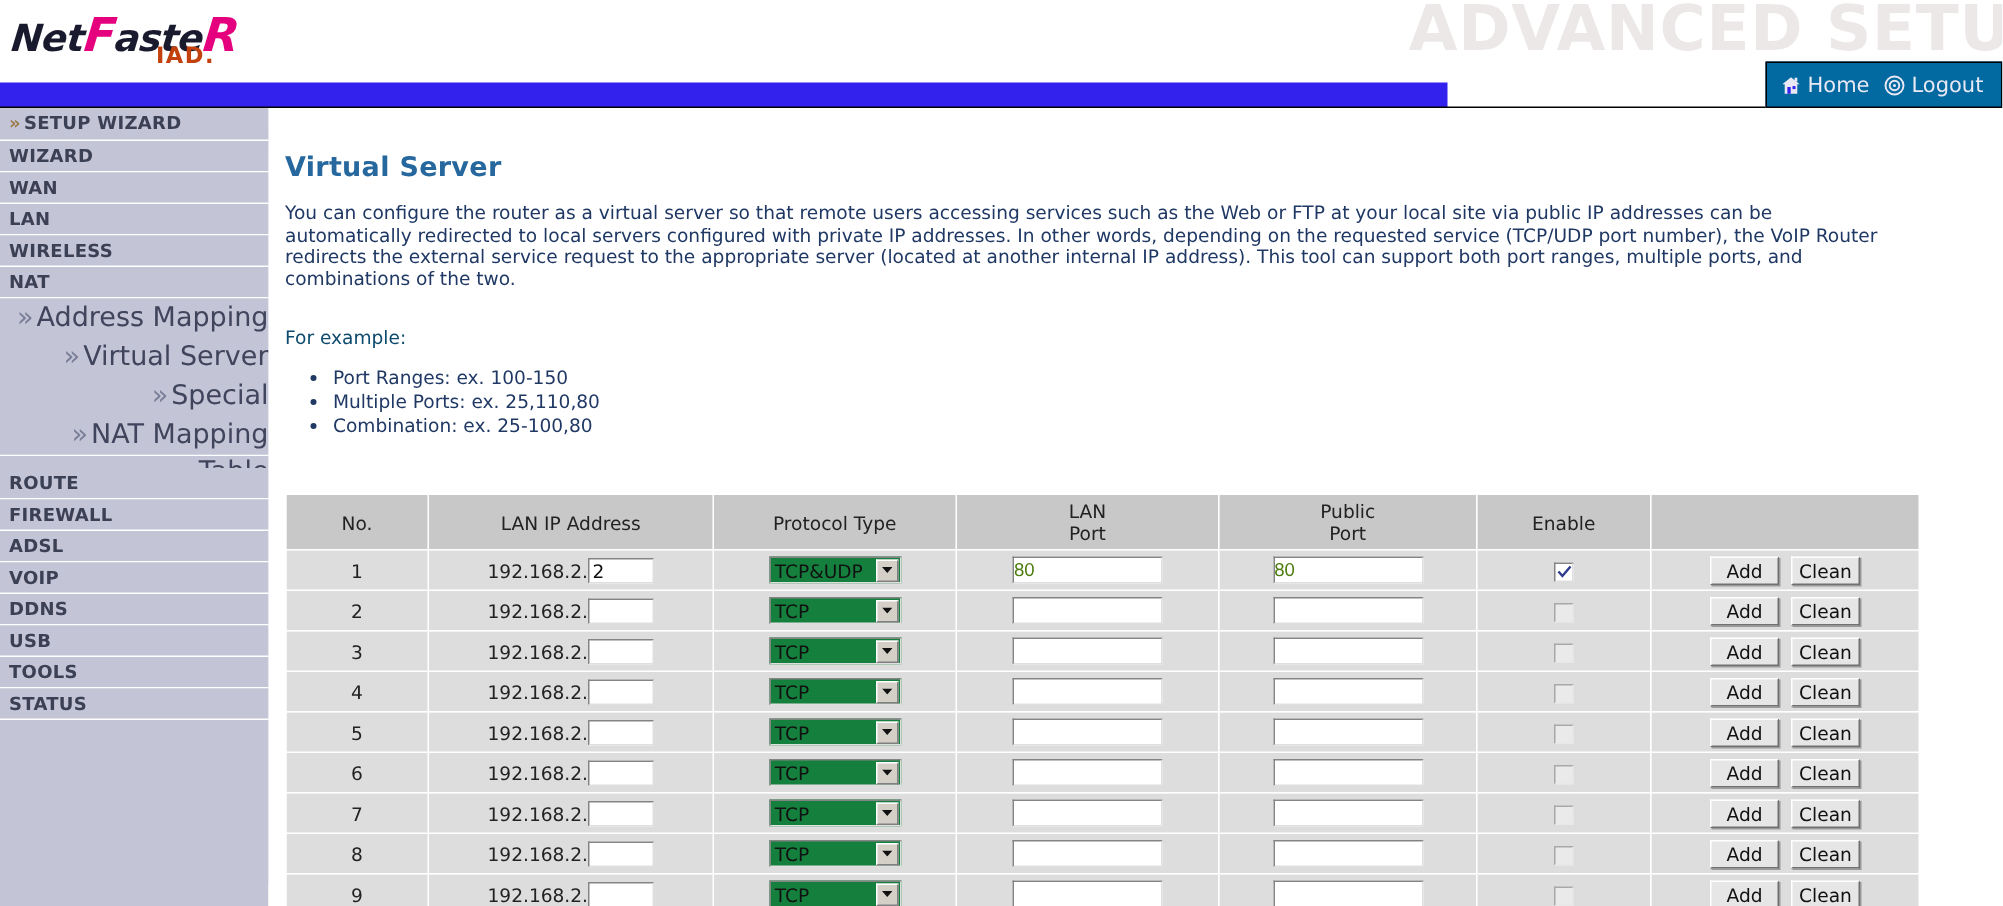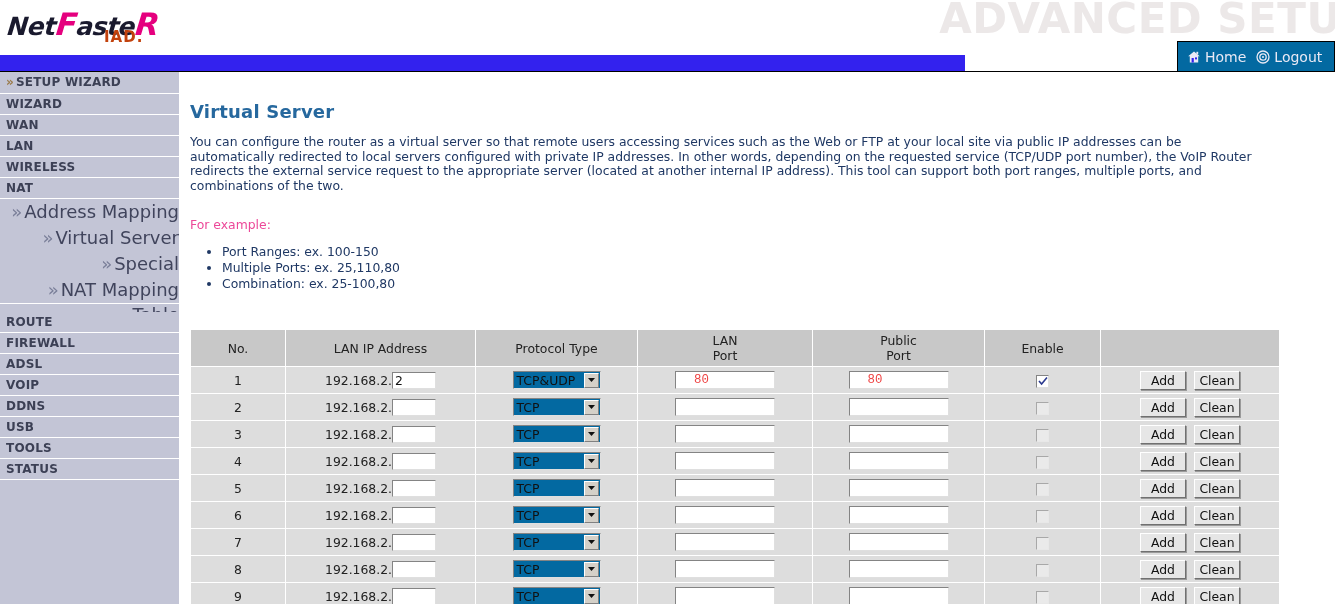--- a/index.html
+++ b/index.html
@@ -199,21 +199,21 @@
     left: 11px; top: 63px;
     width: 1062px;
     font-size: 12.4px;
     line-height: 14.6px;
     color: #1f3864;
   }
   .forexample {
     position: absolute;
     left: 11px; top: 145px;
     font-size: 12.4px;
-    color: #ec4899;
+    color: #0c4a6e;
   }
   .bullets {
     position: absolute;
     left: 11px; top: 172px;
     margin: 0;
     padding-left: 32px;
     font-size: 12.4px;
     line-height: 16px;
     color: #1f3864;
   }
@@ -270,32 +270,32 @@
     box-sizing: border-box;
     color: #111111;
   }
   .portinput {
     width: 100px;
     height: 18px;
     border: 1px solid;
     border-color: #848484 #dfdfdf #dfdfdf #848484;
     background: #ffffff;
     font-size: 12.4px;
-    font-family: Liberation Mono, monospace;
-    padding: 0 18px;
-    box-sizing: border-box;
-    color: #ef4444;
+    font-family: Liberation Sans, sans-serif;
+    padding: 0 0;
+    box-sizing: border-box;
+    color: #4d7c0f;
   }
   .selwrap {
     display: inline-flex;
     align-items: center;
     height: 18px;
     border: 1px solid;
     border-color: #848484 #dfdfdf #dfdfdf #848484;
-    background: #0369a1;
+    background: #15803d;
     box-sizing: border-box;
     cursor: pointer;
   }
   .selwrap.w-wide { width: 88px; }
   .sellabel {
     flex: 1;
     text-align: left;
     padding-left: 3px;
     font-size: 12.4px;
     color: #111111;

